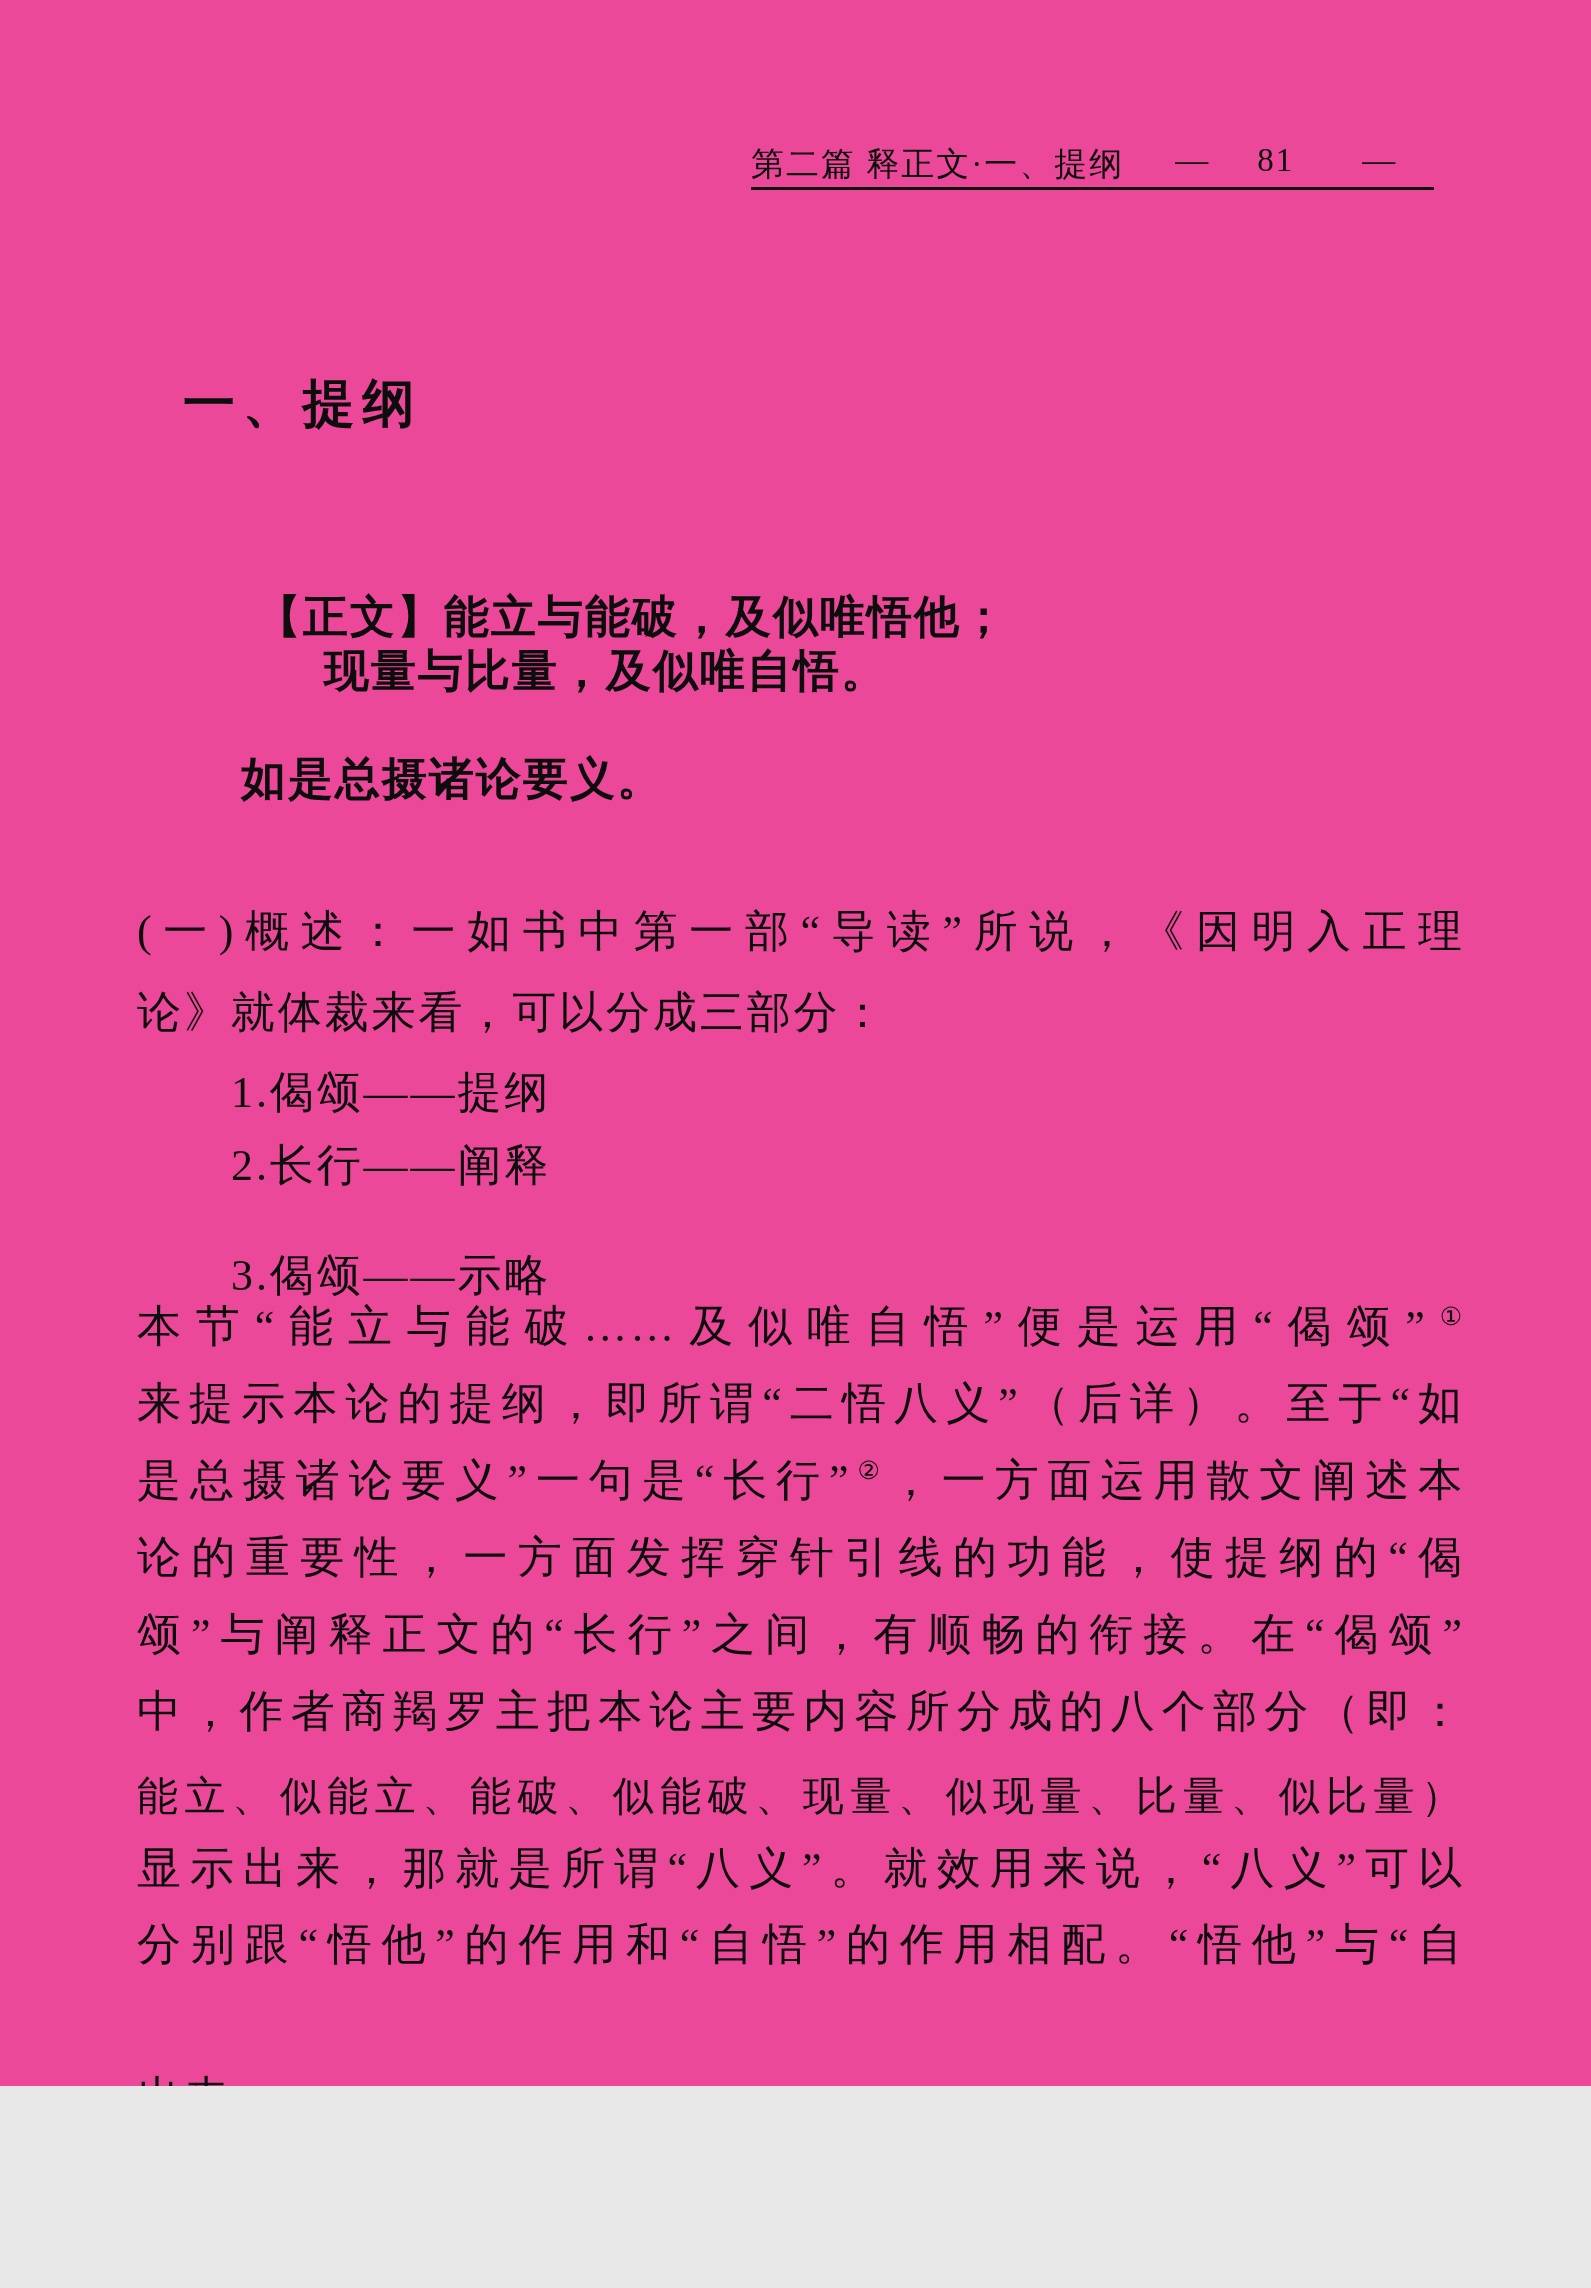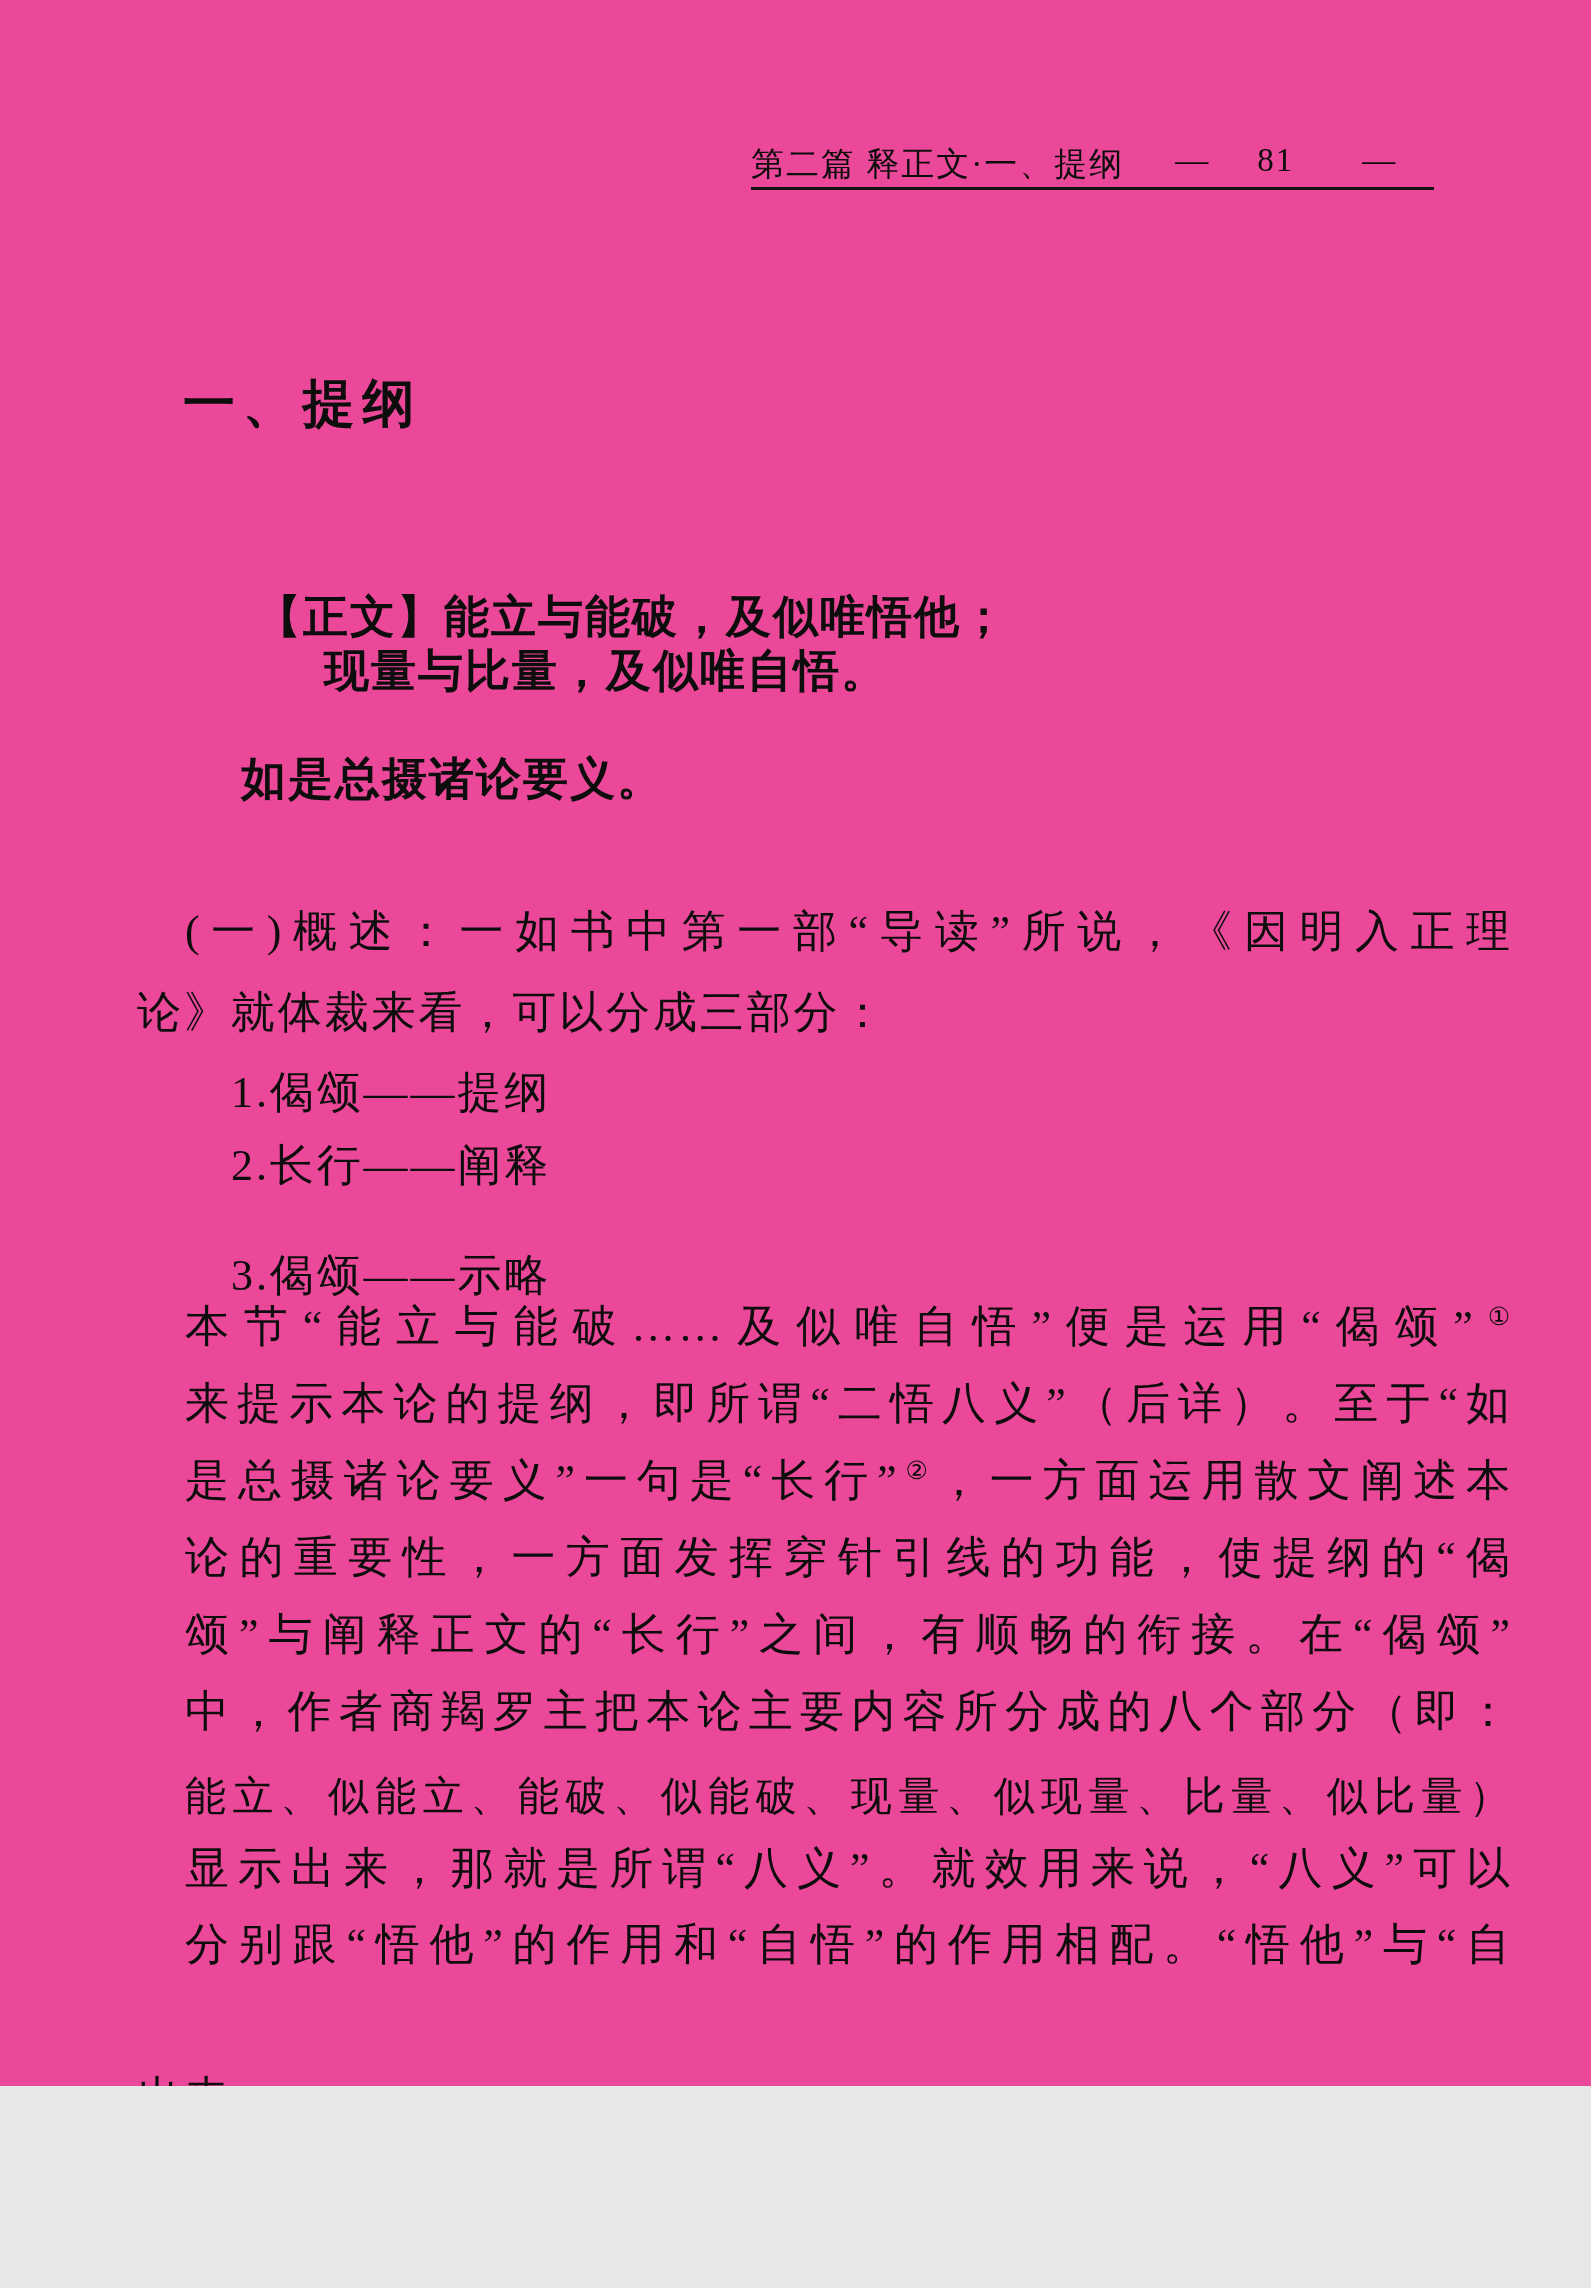--- a/index.html
+++ b/index.html
@@ -66,21 +66,20 @@
     width: 1328px;
     font-size: 44px;
     letter-spacing: 2.9px;
     white-space: nowrap;
     font-family: "Liberation Serif", serif;
   }
   .justify {
     white-space: normal;
     text-align: justify;
     text-align-last: justify;
-    margin-left: 48px;
   }
   sup { font-size: 25px; vertical-align: super; line-height: 0; }
 
   .list-item {
     position: absolute;
     left: 231px;
     font-size: 44px;
     letter-spacing: 2.9px;
     white-space: nowrap;
     font-family: "Liberation Serif", serif;

